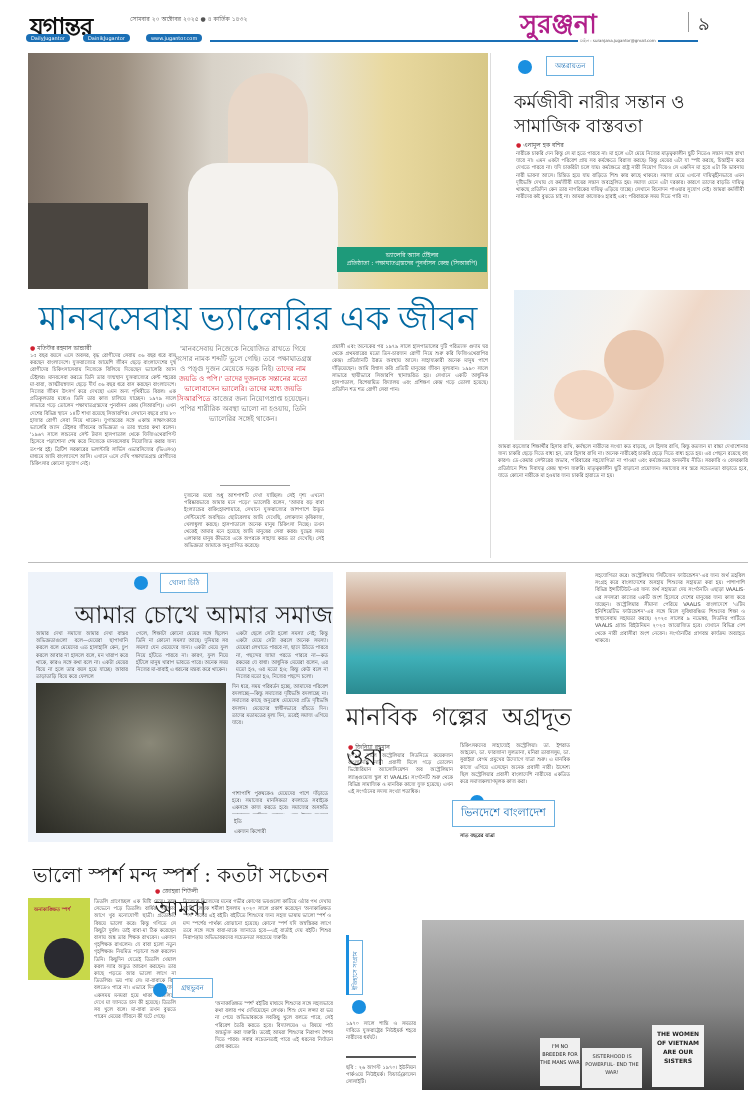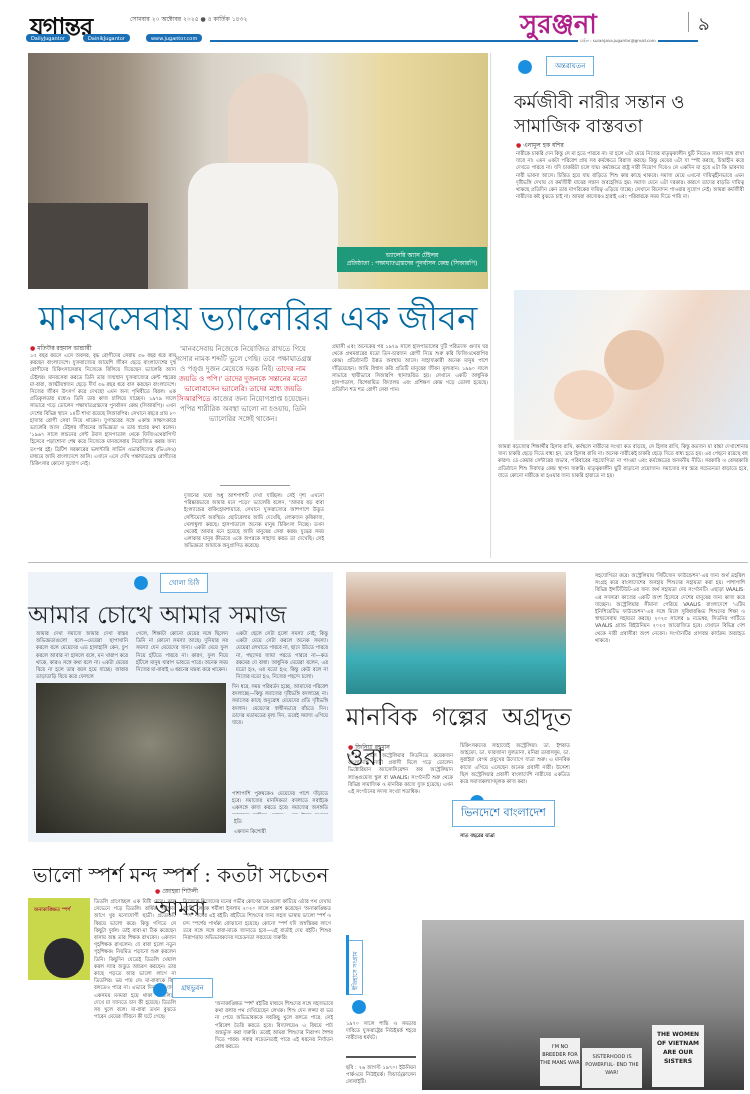--- a/index.html
+++ b/index.html
@@ -73,21 +73,21 @@
   <div class="abs" style="left:90px;top:40px;width:60px;height:60px;border-radius:50%;background:#e9c8b0"></div>
   <div class="abs" style="left:40px;top:80px;width:60px;height:50px;border-radius:50%;background:#f2d6c2"></div>
 </div>
 <div class="abs text-col" style="left:498px;top:443px;width:250px;height:112px">আমরা বড়জোর শিক্ষার্থীর হিসাব রাখি, কর্মস্থলে নারীদের সংখ্যা কত বাড়ছে, সে হিসাব রাখি, কিন্তু কতজন মা বাচ্চা দেখাশোনার জন্য চাকরি ছেড়ে দিতে বাধ্য হন, তার হিসাব রাখি না। অনেক নারীকেই চাকরি ছেড়ে দিতে বাধ্য হতে হয়। এর পেছনে রয়েছে বহু কারণ। ডে-কেয়ার সেন্টারের অভাব, পরিবারের সহযোগিতা না পাওয়া এবং কর্মক্ষেত্রের অনমনীয় নীতি। সরকারি ও বেসরকারি প্রতিষ্ঠানে শিশু দিবাযত্ন কেন্দ্র স্থাপন জরুরি। মাতৃত্বকালীন ছুটি বাড়ানো প্রয়োজন। সমাজের সব স্তরে সচেতনতা বাড়াতে হবে, যাতে কোনো নারীকে মা হওয়ার জন্য চাকরি হারাতে না হয়।</div>
 
 <div class="abs rule" style="left:28px;top:562px;width:720px;background:#bbb"></div>
 
 <div class="abs light-panel" style="left:28px;top:572px;width:305px;height:270px"></div>
 <div class="abs dot" style="left:134px;top:576px"></div>
 <div class="abs tag-box" style="left:160px;top:573px">খোলা চিঠি</div>
-<div class="abs" style="left:28px;top:596px;width:305px;text-align:left;font-size:24px;color:#222;font-family:'DejaVu Serif',serif">আমার চোখে আমার সমাজ</div>
+<div class="abs" style="left:28px;top:596px;width:305px;text-align:right;font-size:24px;color:#222;font-family:'DejaVu Serif',serif">আমার চোখে আমার সমাজ</div>
 <div class="abs text-col" style="left:36px;top:630px;width:92px;height:50px">আমার দেখা সমাজে আমার দেখা বাস্তব অভিজ্ঞতাগুলো বলে—মেয়েরা ছাপাখানি করলে বলে মেয়েদের এত হাসাহাসি কেন, চুপ করলে আবার না হাসলে বলে, মন খারাপ করে থাকে, কারও সঙ্গে কথা বলে না। একটা মেয়ের বিয়ে না হলে তার বয়স হয়ে যাচ্ছে। আবার তাড়াতাড়ি বিয়ে করে ফেললে</div>
 <div class="abs text-col" style="left:136px;top:630px;width:92px;height:50px">গেলে, শিক্ষাটা কোনো মেয়ের সঙ্গে ছিলেন তিনি না কোনো সমস্যা আছে। দুনিয়ার সব সমস্যা যেন মেয়েদের জন্য। একটা মেয়ে ফুল নিয়ে হাঁটতে পারবে না। কারণ, ফুল নিয়ে হাঁটলে মানুষ খারাপ ভাবতে পারে। অনেক সময় নিজের মা-বাবাই এ ধরনের মন্তব্য করে থাকেন।</div>
 <div class="abs text-col" style="left:236px;top:630px;width:92px;height:50px">একটা ছেলে সেটা হলো সমস্যা নেই; কিন্তু একটা মেয়ে সেটা করলে অনেক সমস্যা। মেয়েরা লেখাতে পারবে না, ছাদে উঠতে পারবে না, পছন্দের জামা পরতে পারবে না—কত রকমের যে বাধা। আধুনিক মেয়েরা বলেন, এর মতো হও, ওর মতো হও; কিন্তু কেউ বলে না নিজের মতো হও, নিজের পছন্দে চলো।</div>
 <div class="abs photo" style="left:36px;top:683px;width:190px;height:150px;background:radial-gradient(ellipse at 60% 40%,#8a8878 0%,#4a4a40 60%,#2a2a24 100%)"></div>
 <div class="abs text-col" style="left:232px;top:683px;width:96px;height:122px">দিন ধরে, সময় পরিবর্তন হচ্ছে, আমাদের পরিবেশ বদলাচ্ছে—কিন্তু সমাজের দৃষ্টিভঙ্গি বদলাচ্ছে না। সমাজের কাছে অনুরোধ মেয়েদের প্রতি দৃষ্টিভঙ্গি বদলান। মেয়েদের স্বাধীনভাবে বাঁচতে দিন। তাদের মতামতের মূল্য দিন, তবেই সমাজ এগিয়ে যাবে।</div>
 <div class="abs text-col" style="left:232px;top:790px;width:96px;height:24px">পাশাপাশি পুরুষকেও মেয়েদের পাশে দাঁড়াতে হবে। সমাজের মানসিকতা বদলাতে সবাইকে একসঙ্গে কাজ করতে হবে। সমাজের অসঙ্গতি আমাদের ভাবিয়ে তোলে। এমন উত্তর কখনো পাবে না মেয়েরা। মেয়েরা আজও মুক্তি খোঁজেনি। কবে মুক্তি মিলবে, সেই প্রশ্নের যেন উত্তর নেই।</div>
 <div class="abs" style="left:234px;top:818px;font-size:5px;color:#444">ইতি</div>
 <div class="abs" style="left:234px;top:828px;font-size:5px;color:#444">একজন কিশোরী</div>
 
 <div class="abs photo" style="left:346px;top:572px;width:220px;height:122px;background:linear-gradient(180deg,#e8dcd0 0%,#c8a088 30%,#3fb0b8 70%,#2a8a90 100%)"></div>

